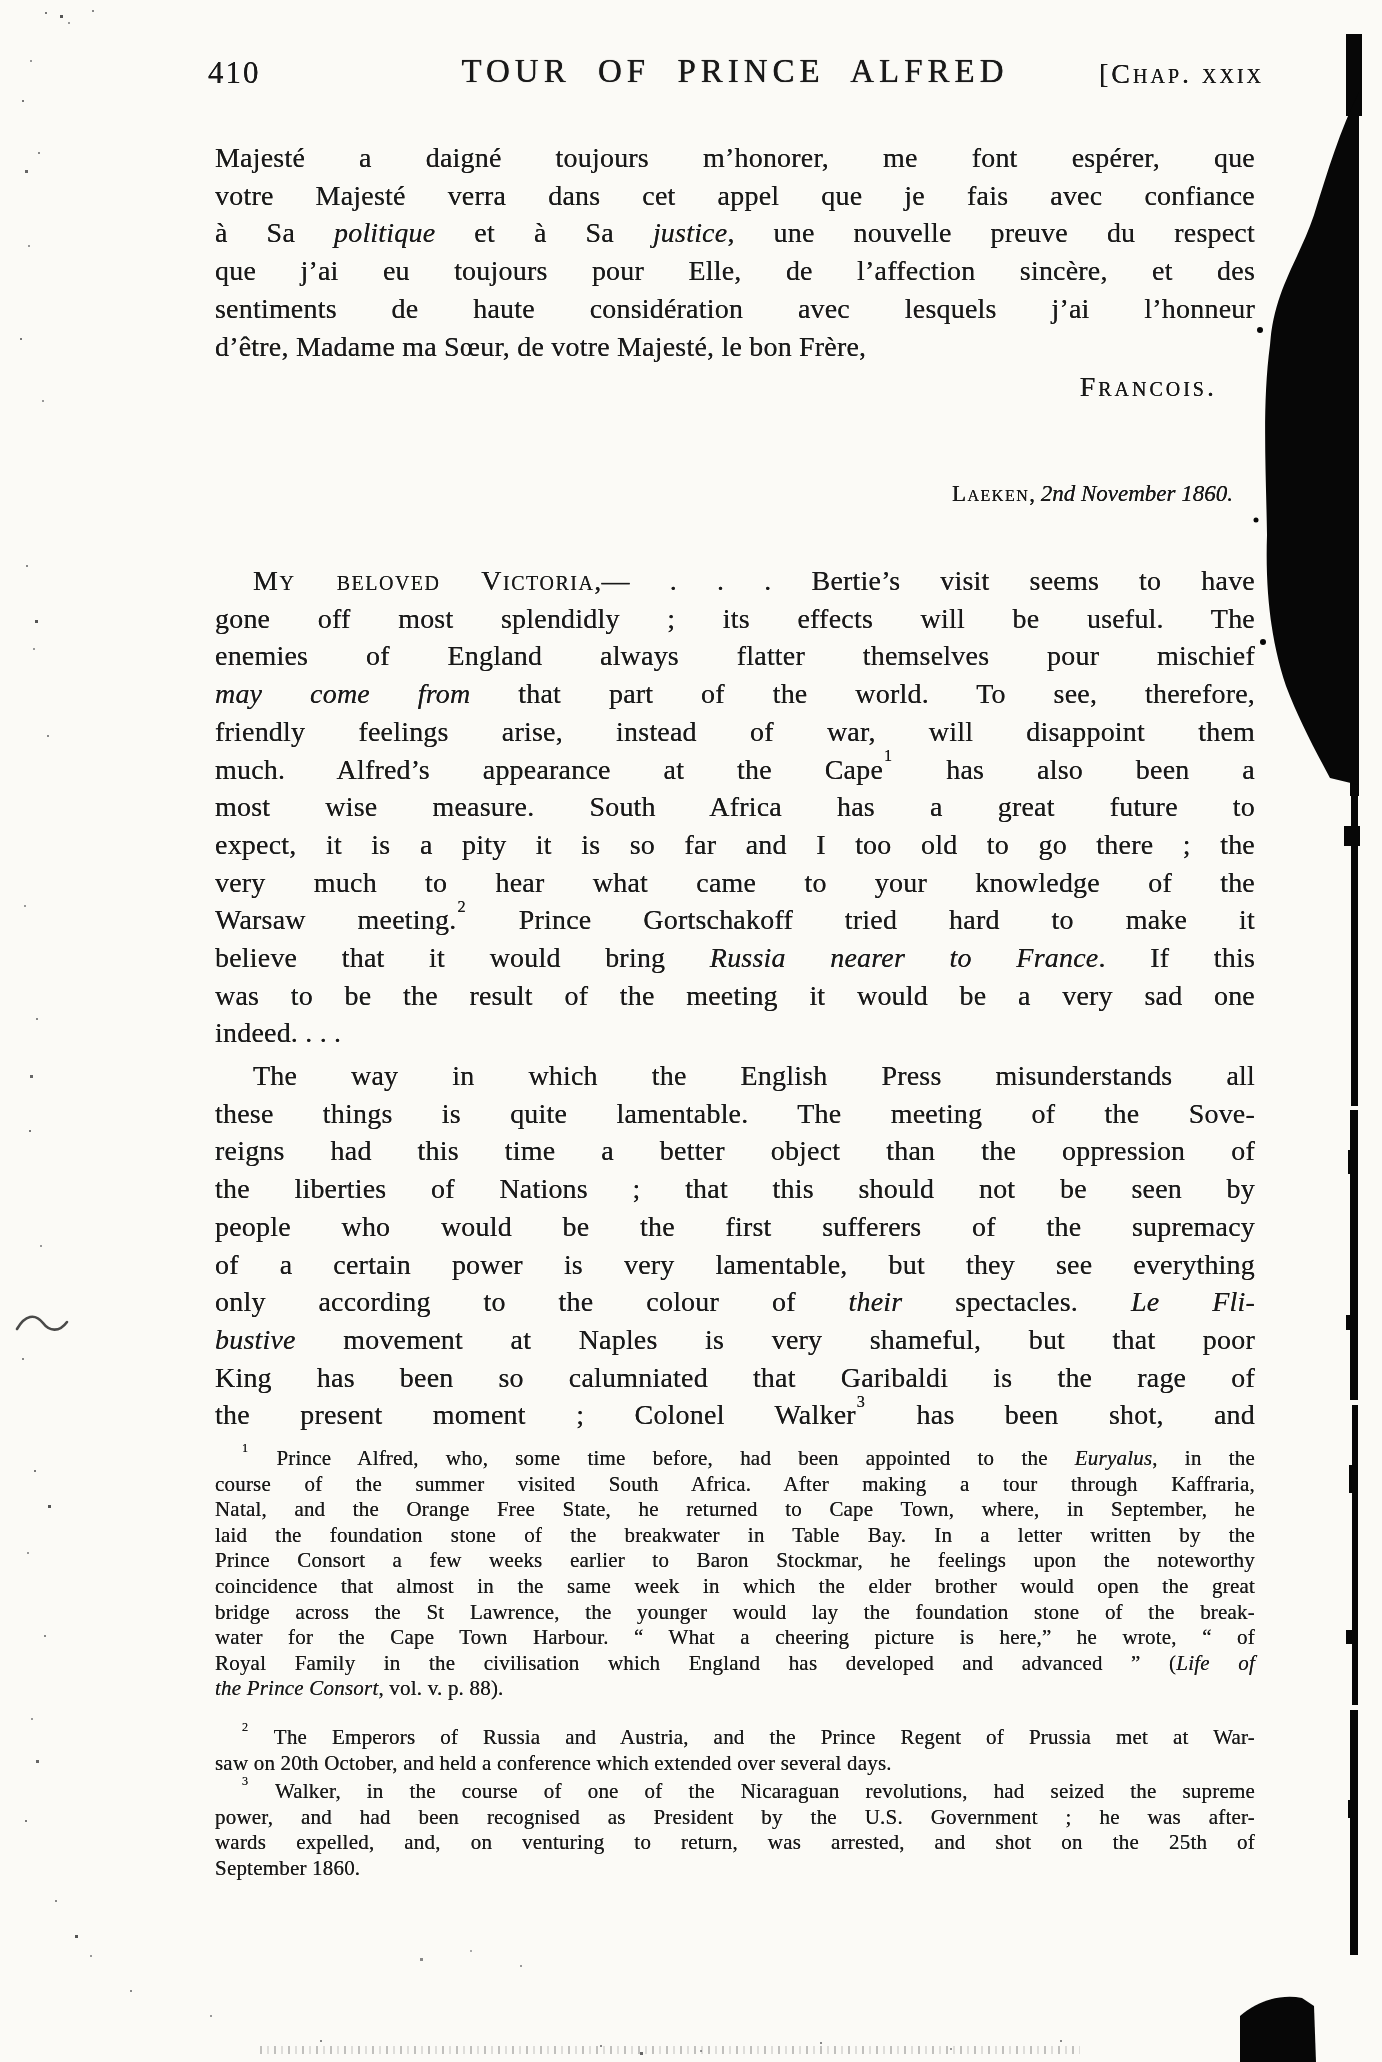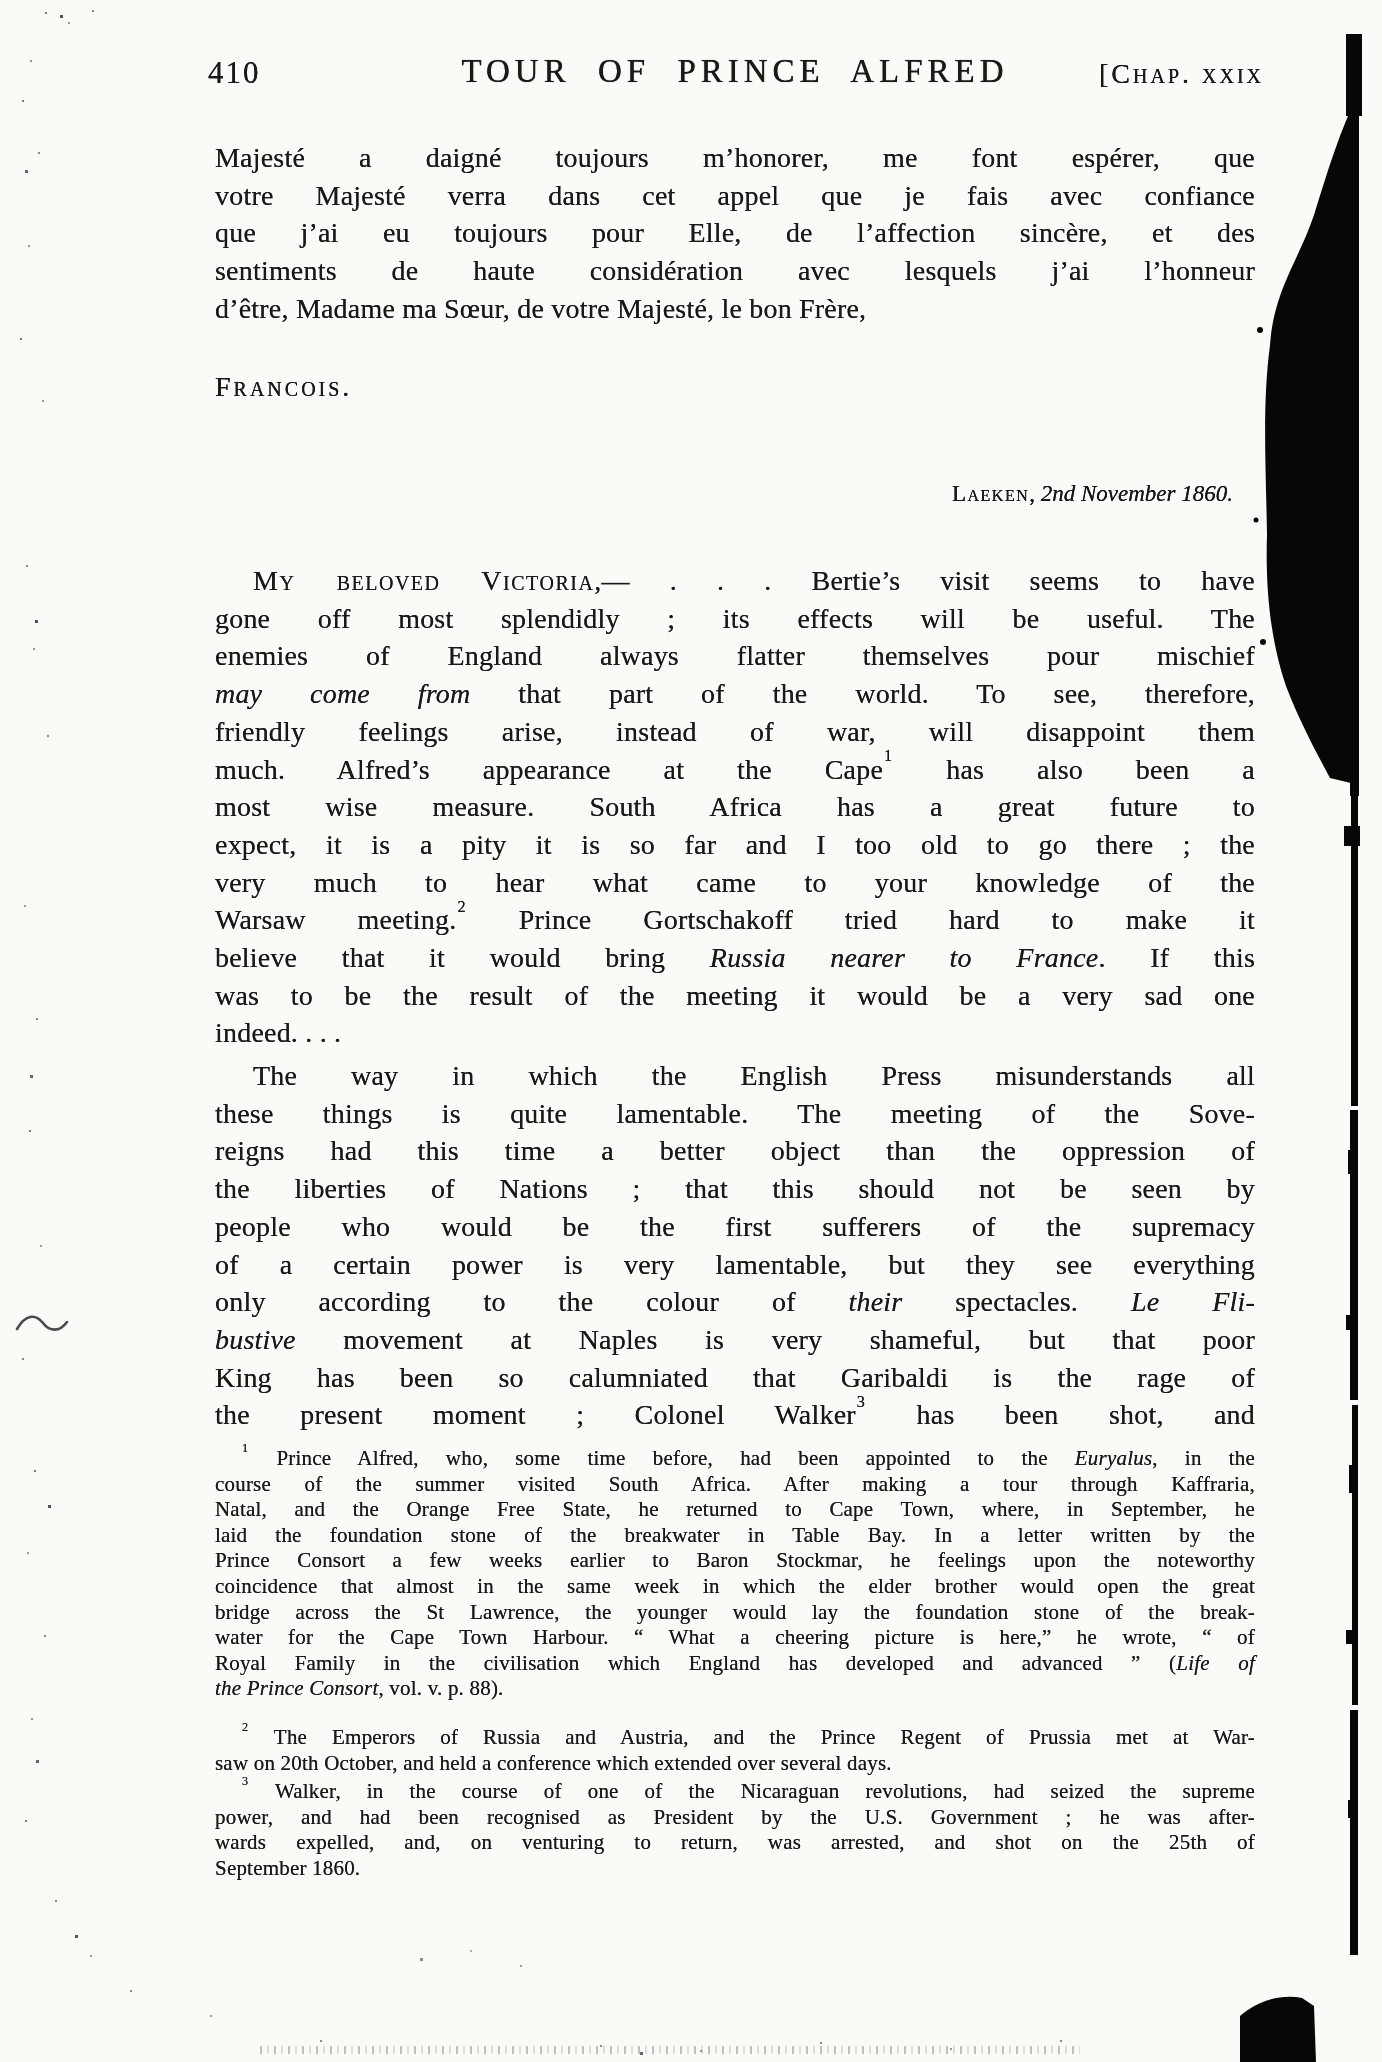--- a/index.html
+++ b/index.html
@@ -24,21 +24,21 @@
   .sc{ font-variant:small-caps; letter-spacing:1.5px; }
   sup{ font-size:58%; position:relative; top:-.45em; line-height:0; margin:0 1px; }
 
   .hdr-num{ position:absolute; left:208px; top:55px; font-size:31px; letter-spacing:2px;
             text-shadow:0 0 .6px #000; }
   .hdr-title{ position:absolute; left:215px; top:53px; width:1040px; text-align:center;
             font-size:33px; letter-spacing:5px; word-spacing:14px; text-shadow:0 0 .7px #000; }
   .hdr-chap{ position:absolute; left:215px; top:58px; width:1049px; text-align:right;
             font-size:28px; font-variant:small-caps; letter-spacing:3px; text-shadow:0 0 .6px #000; }
 
-  .sig{ position:absolute; left:215px; top:371px; width:1040px; text-align:left;
+  .sig{ position:absolute; left:215px; top:371px; width:1040px; text-align:right;
         padding-right:38px; box-sizing:border-box; font-size:28px;
         font-variant:small-caps; letter-spacing:3px; text-shadow:0 0 .6px #000; }
   .lhead{ position:absolute; left:215px; top:436px; width:1040px; text-align:center;
         font-style:italic; font-size:29px; word-spacing:12px; letter-spacing:.5px;
         text-shadow:0 0 .4px #000; }
   .dateline{ position:absolute; left:215px; top:481px; width:1040px; text-align:right;
         padding-right:22px; box-sizing:border-box; font-size:23px;
         text-shadow:0 0 .4px #000; }
 
   .para-french{ top:139px; }
@@ -71,20 +71,21 @@
 
 <div class="page" style="--paper: #fbfaf6; --ink: #191919; --artifact: #070707;">
 
   <div class="hdr-num">410</div>
   <div class="hdr-title">TOUR OF PRINCE ALFRED</div>
   <div class="hdr-chap">[Chap. xxix</div>
 
   <div class="blk para-french">
       <div class="bl">Majesté a daigné toujours m’honorer, me font espérer, que</div>
       <div class="bl">votre Majesté verra dans cet appel que je fais avec confiance</div>
+      <div class="bl">à Sa <i>politique</i> et à Sa <i>justice</i>, une nouvelle preuve du respect</div>
       <div class="bl">que j’ai eu toujours pour Elle, de l’affection sincère, et des</div>
       <div class="bl">sentiments de haute considération avec lesquels j’ai l’honneur</div>
       <div class="bl">d’être, Madame ma Sœur, de votre Majesté, le bon Frère,</div>
     </div>
 
   <div class="sig">Francois.</div>
 
 
   <div class="dateline"><span class="sc">Laeken</span>, <i>2nd November 1860.</i></div>
 

